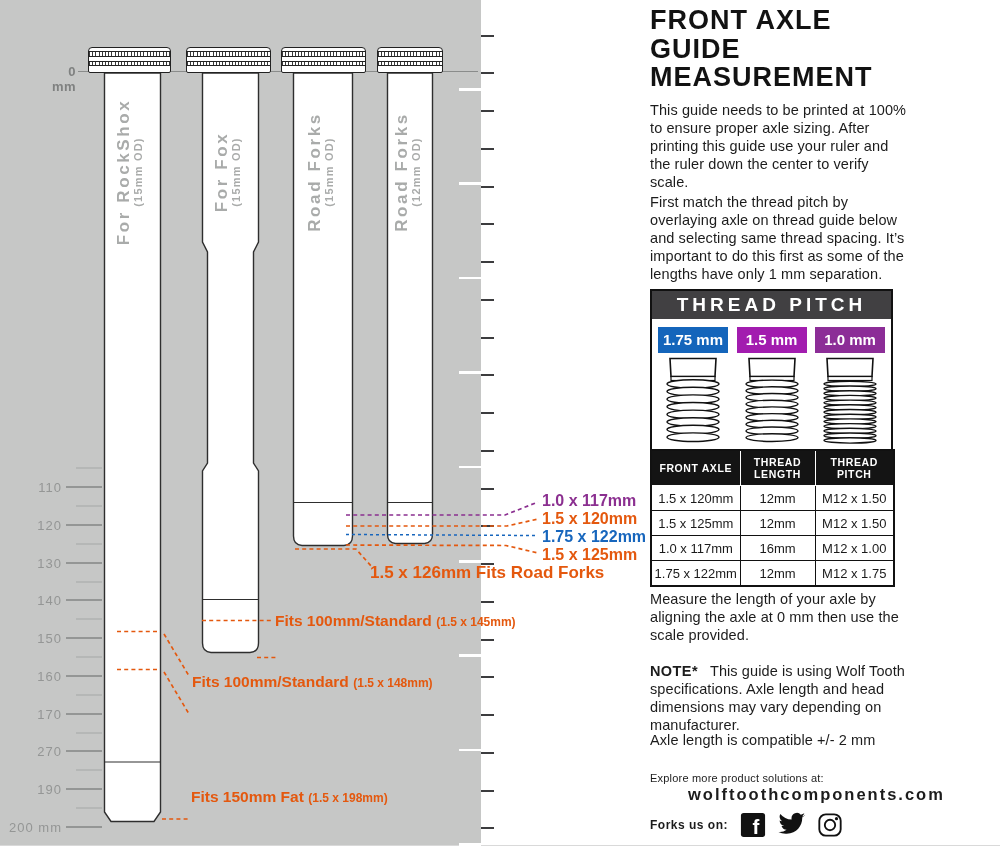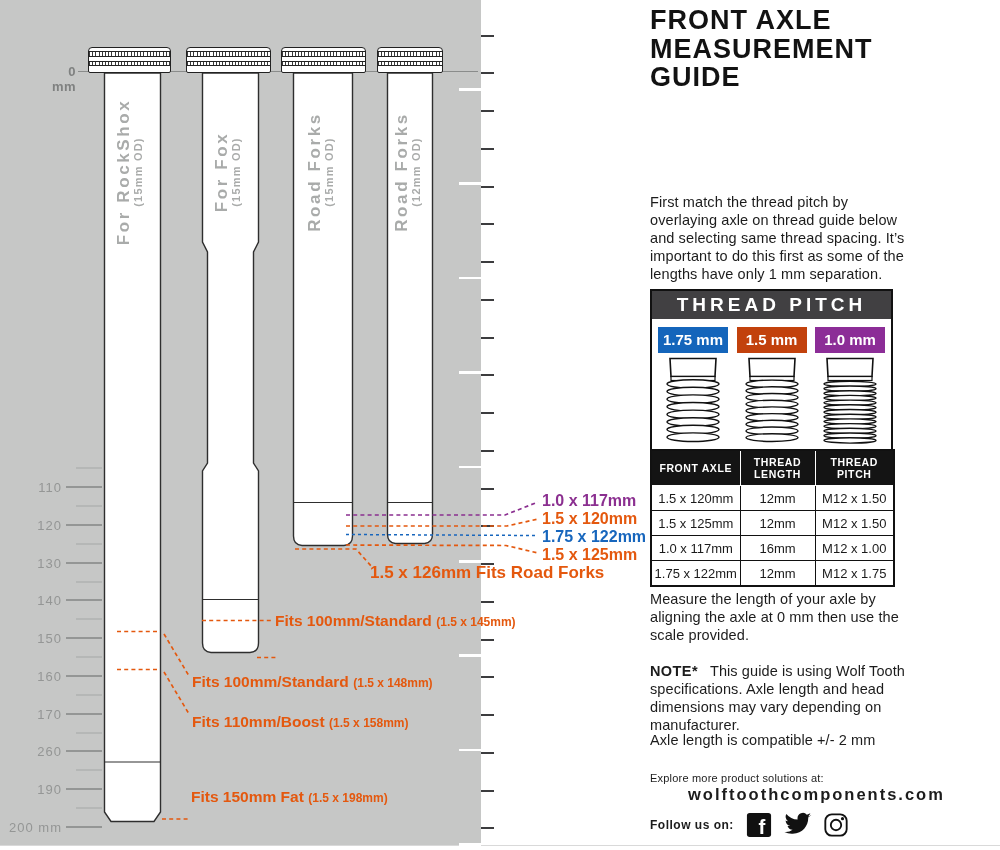--- a/index.html
+++ b/index.html
@@ -55,21 +55,21 @@
   #note  { top:662px; }
   #note b { letter-spacing:.4px; margin-right:12px; }
 
   #tpwrap { position:absolute; top:289px; width:243px; }
   #tpbox  { border:2px solid #111; background:#fff; }
   #tphead { height:28px; background:#414042; color:#fff; font-size:19px; font-weight:bold;
             letter-spacing:4px; text-align:center; line-height:28px; }
   #badges { display:flex; justify-content:space-between; padding:8px 6px 0 6px; }
   .badge  { width:70px; height:26px; color:#fff; font-size:15px; font-weight:bold;
             text-align:center; line-height:26px; }
-  .b-blue { background:#1465bb; } .b-orange { background:#c2410c; } .b-purple { background:#8c2d97; }
+  .b-blue { background:#1465bb; } .b-orange { background:#a21caf; } .b-purple { background:#8c2d97; }
   #screws { display:flex; justify-content:space-between; padding:4px 6px 2px 6px; height:96px; }
   #screws .screw { width:70px; display:flex; justify-content:center; }
 
   table#spec { border-collapse:collapse; width:243px; margin-top:-2px; border:2px solid #111; table-layout:fixed; }
   #spec th { background:#141414; color:#fff; font-size:10.5px; letter-spacing:.6px; font-weight:bold;
              padding:5px 1px; border:1.5px solid #fff; }
   #spec td { font-size:13px; color:#1a1a1a; text-align:center; padding:4.5px 1px; border:1.5px solid #111; background:#fff; }
   #spec col.c1 { width:89px; } #spec col.c2 { width:75px; } #spec col.c3 { width:79px; }
 
   #explore { position:absolute; top:772px; font-size:11px; font-weight:normal; letter-spacing:.2px; }
@@ -97,21 +97,21 @@
     <div class="rl-label" style="top:556px">130</div>
       <div class="rl-tick" style="top:562px"></div>
     <div class="rl-label" style="top:593px">140</div>
       <div class="rl-tick" style="top:599px"></div>
     <div class="rl-label" style="top:631px">150</div>
       <div class="rl-tick" style="top:637px"></div>
     <div class="rl-label" style="top:669px">160</div>
       <div class="rl-tick" style="top:675px"></div>
     <div class="rl-label" style="top:707px">170</div>
       <div class="rl-tick" style="top:713px"></div>
-    <div class="rl-label" style="top:744px">260</div>
+    <div class="rl-label" style="top:744px">270</div>
       <div class="rl-tick" style="top:750px"></div>
     <div class="rl-label" style="top:782px">190</div>
       <div class="rl-tick" style="top:788px"></div>
     <div class="rl-label" style="top:820px">200 mm</div>
       <div class="rl-tick" style="top:826px"></div>
     <div id="rl-minor-ticks">
         <div class="rl-minor" style="top: 467.375px;"></div>
         <div class="rl-minor" style="top: 505.125px;"></div>
         <div class="rl-minor" style="top: 542.875px;"></div>
         <div class="rl-minor" style="top: 580.625px;"></div>
@@ -229,35 +229,33 @@
   <div class="callout co-blue" style="left:542px;top:528px">1.75 x 122mm</div>
   <div class="callout co-orange" style="left:542px;top:546px">1.5 x 125mm</div>
   <div id="road-callout">1.5 x 126mm Fits Road Forks</div>
 
   <div class="fits" style="left:275px;top:612px">
     <span class="m">Fits 100mm/Standard</span> <span class="p">(1.5 x 145mm)</span>
   </div>
   <div class="fits" style="left:192px;top:673px">
     <span class="m">Fits 100mm/Standard</span> <span class="p">(1.5 x 148mm)</span>
   </div>
-  <div class="fits" style="left:192px;top:713px">
-    <span class="m">Fits 110mm/Boost</span> <span class="p">(1.5 x 158mm)</span>
-  </div>
   <div class="fits" style="left:191px;top:788px">
     <span class="m">Fits 150mm Fat</span> <span class="p">(1.5 x 198mm)</span>
   </div>
 
   <div id="right">
 
     <div id="title">
       <div>FRONT AXLE</div>
+      <div>GUIDE</div>
       <div>MEASUREMENT</div>
-      <div>GUIDE</div>
-    </div>
-
+    </div>
+
+    <div class="para" id="para1">This guide needs to be printed at 100% to ensure proper axle sizing. After printing this guide use your ruler and the ruler down the center to verify scale.</div>
     <div class="para" id="para2">First match the thread pitch by overlaying axle on thread guide below and selecting same thread spacing. It’s important to do this first as some of the lengths have only 1 mm separation.</div>
 
     <div id="tpwrap">
       <div id="tpbox">
         <div id="tphead">THREAD PITCH</div>
         <div id="badges">
           <div class="badge b-blue">1.75 mm</div>
           <div class="badge b-orange">1.5 mm</div>
           <div class="badge b-purple">1.0 mm</div>
         </div>
@@ -356,21 +354,21 @@
     <div class="para" id="note">
       <b>NOTE*</b><span>This guide is using Wolf Tooth specifications. Axle length and head dimensions may vary depending on manufacturer.</span>
     </div>
 
     <div class="para" id="para4">Axle length is compatible +/- 2 mm</div>
 
     <div id="explore">Explore more product solutions at:</div>
     <div id="website">wolftoothcomponents.com</div>
 
     <div id="follow">
-      <span class="fl">Follow us on:</span>
+      <span class="fl">Forks us on:</span>
       <span class="sicon">
         <svg width="26" height="26" viewBox="0 0 28 28">
           <rect x="1" y="1" width="26" height="26" rx="3" fill="#111"></rect>
           <text x="17" y="24" font-family="Liberation Sans, sans-serif" font-size="22" font-weight="bold" fill="#fff" text-anchor="middle">f</text>
         </svg>
       </span>
       <span class="sicon">
         <svg width="29" height="26" viewBox="0 0 30 26">
           <path fill="#111" d="M29 3.2c-1 .5-2.1.8-3.2 1A5.6 5.6 0 0 0 28.3.9c-1.1.7-2.3 1.1-3.6 1.4A5.6 5.6 0 0 0 15 6.1c0 .4 0 .9.1 1.3A16 16 0 0 1 3.5 1.5a5.6 5.6 0 0 0 1.7 7.5c-.9 0-1.8-.3-2.5-.7v.1c0 2.7 1.9 5 4.5 5.5a5.7 5.7 0 0 1-2.5.1 5.6 5.6 0 0 0 5.2 3.9A11.3 11.3 0 0 1 1.5 20.2 16 16 0 0 0 10.1 22c10.3 0 16-8.6 16-16v-.7c1.1-.8 2.1-1.8 2.9-3z"></path>
         </svg>

